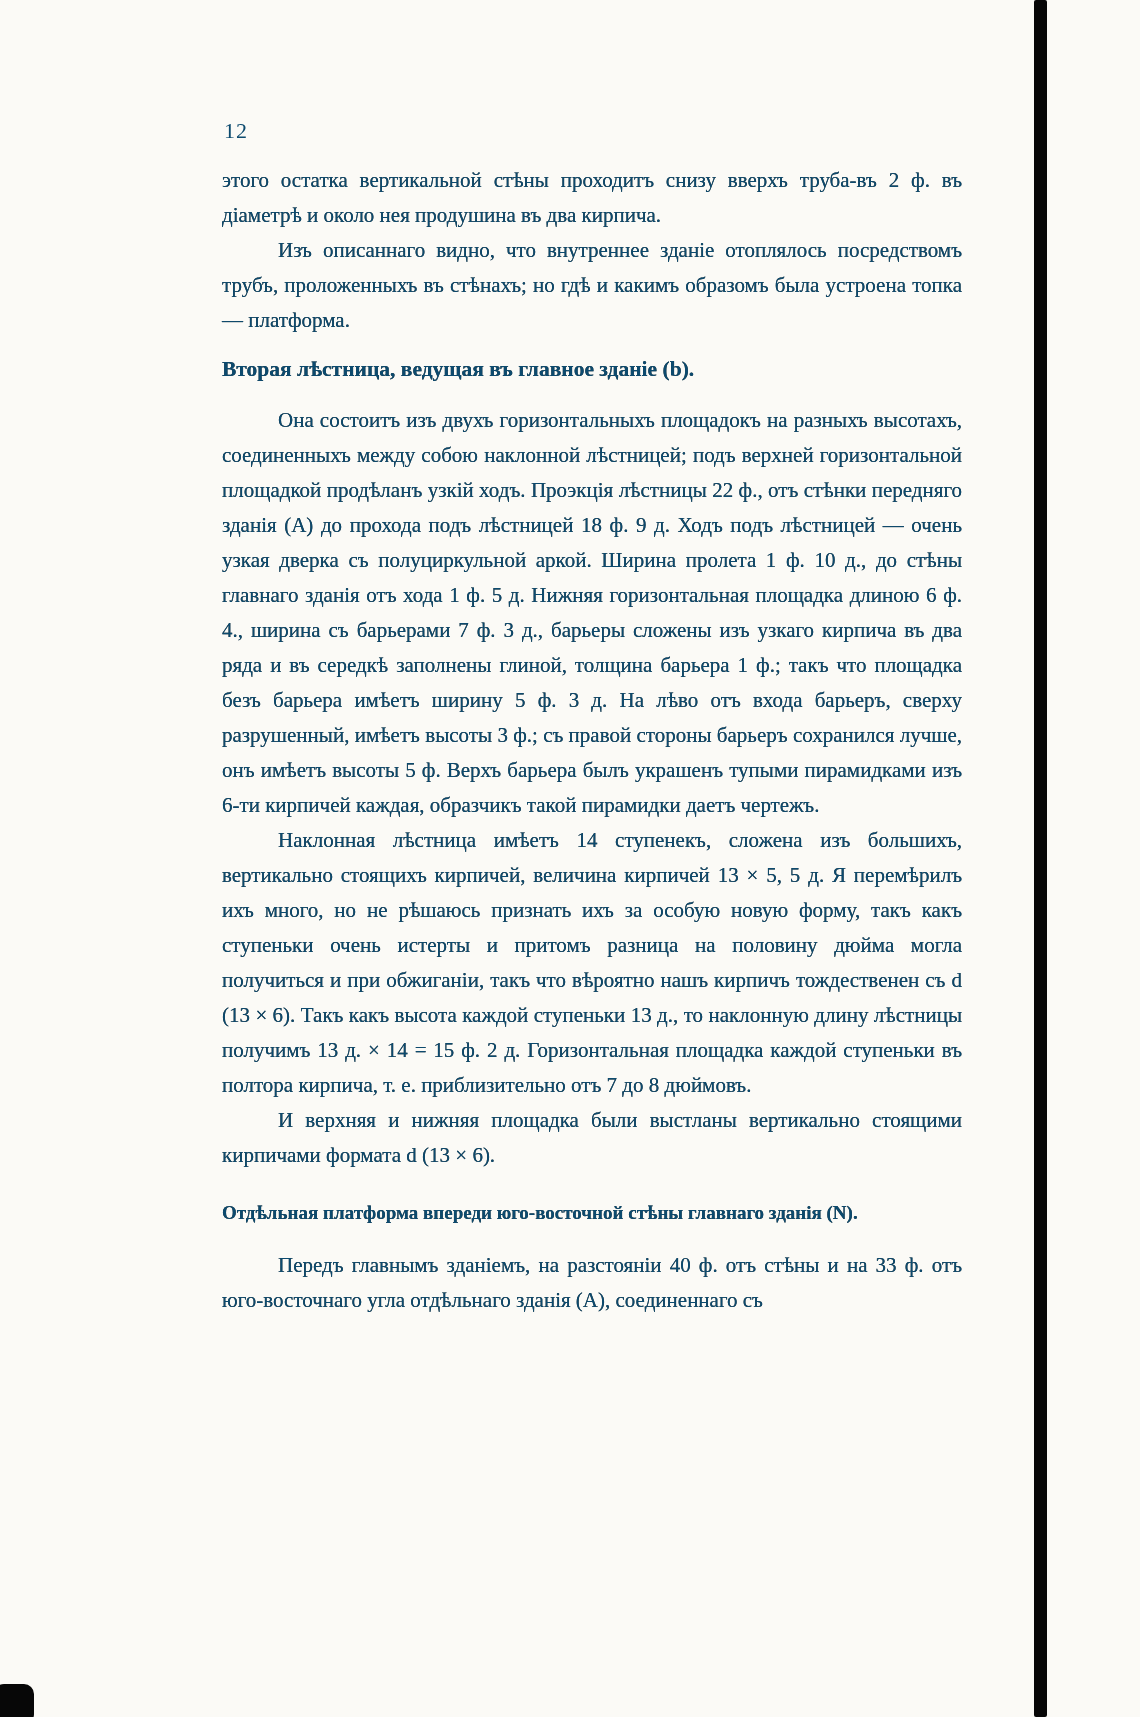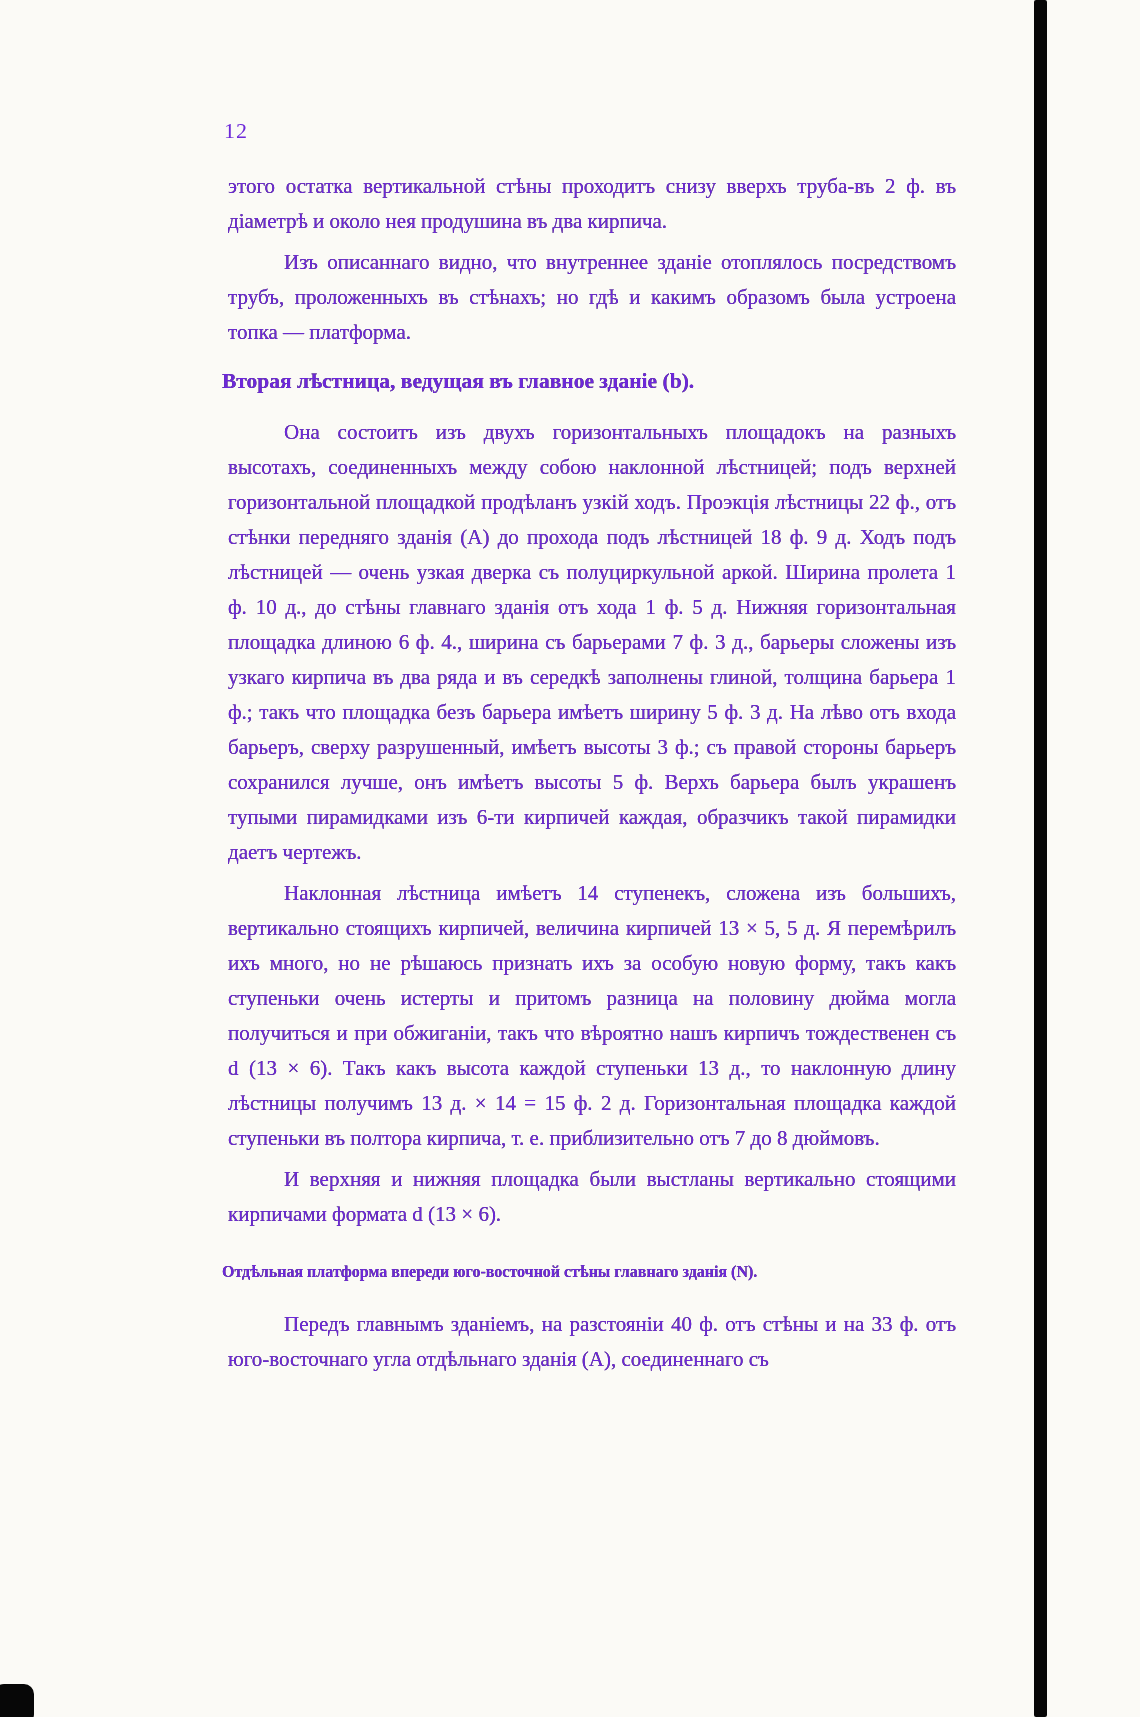--- a/index.html
+++ b/index.html
@@ -4,21 +4,21 @@
 <style>
   html, body { margin: 0; padding: 0; }
 
   .page {
     position: relative;
     width: 1140px;
     height: 1717px;
     background: #fbfaf6;
     overflow: hidden;
     font-family: "Liberation Serif", "DejaVu Serif", serif;
-    color: #6d28d9;
+    color: #0c4a6e;
   }
 
   
   .scan-bar {
     position: absolute;
     top: 0;
     left: 1034px;
     width: 13px;
     height: 1717px;
     background: #070707;
@@ -61,33 +61,33 @@
   .text-col {
     position: absolute;
     left: 222px;
     top: 163px;
     width: 740px;
     font-size: 21px;
     line-height: 35px;
     text-align: justify;
     text-shadow: 0 0 0.5px rgba(22, 18, 14, 0.85);
   }
-  .text-col p { margin: 6px; }
+  .text-col p { margin: 0; }
   p.indent { text-indent: 56px; }
   p.noindent { text-indent: 0; }
 
   h2.sec {
     font-size: 21.5px;
     font-weight: bold;
     margin: 14px 0 16px 0;
     line-height: 35px;
     text-indent: 0;
   }
   h2.sec2 {
-    font-size: 16px;
+    font-size: 19px;
     white-space: nowrap;
     margin: 22px 0 18px 0;
   }
 </style>
 </head>
 <body>
 
 <div class="page">
 
   <div class="scan-bar"></div>

